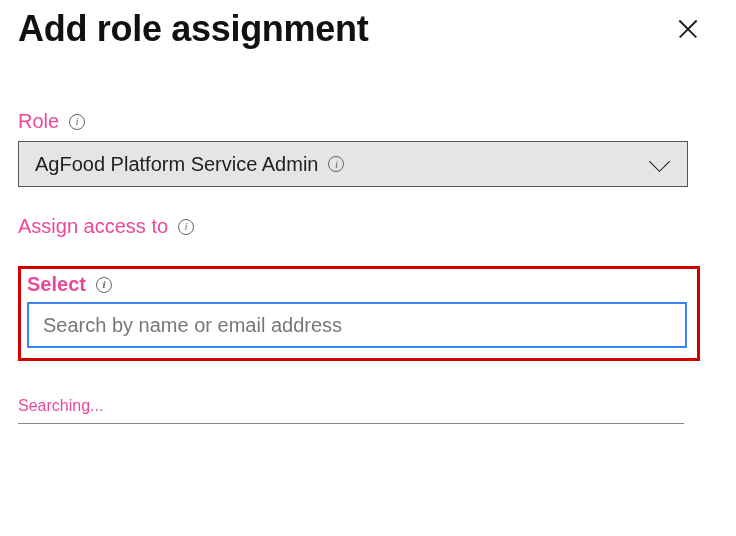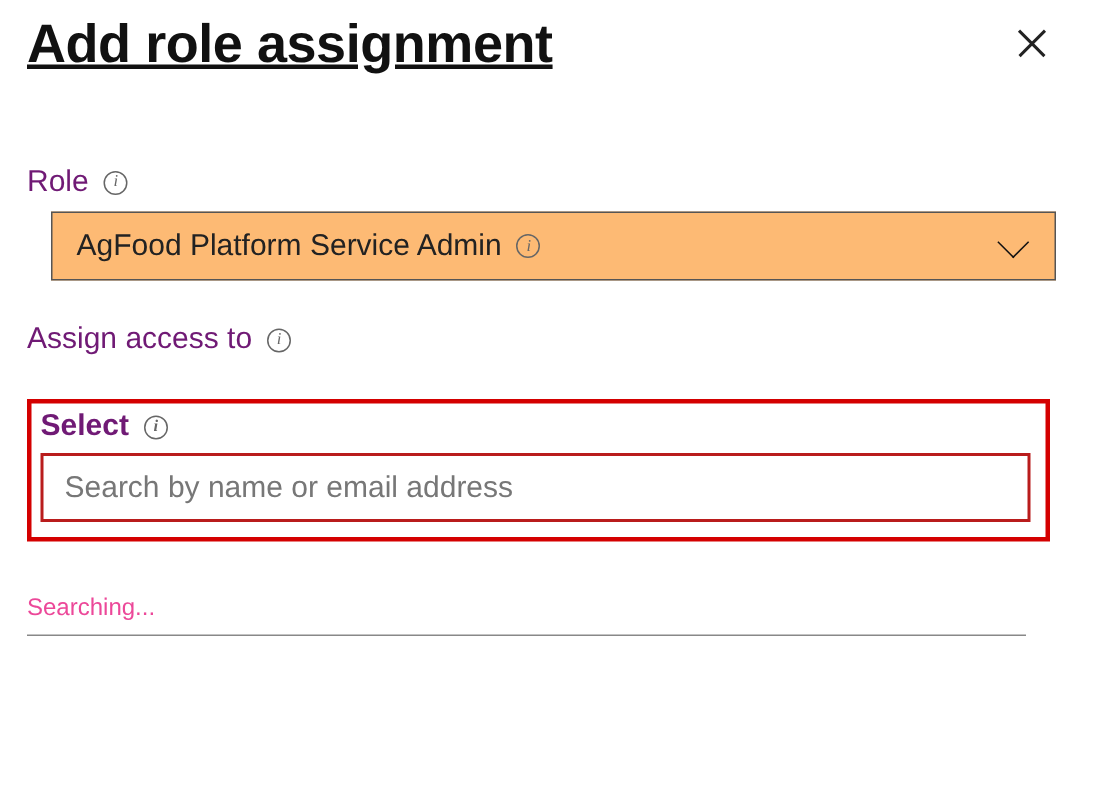--- a/index.html
+++ b/index.html
@@ -21,21 +21,20 @@
       display: flex;
       justify-content: space-between;
       align-items: center;
       margin-bottom: 60px;
     }
     .title {
       font-size: 36px;
       font-weight: 600;
       color: #111;
       letter-spacing: -0.3px;
-      text-decoration: underline;
     }
     .close-btn {
       width: 32px;
       height: 32px;
       display: flex;
       align-items: center;
       justify-content: center;
       cursor: pointer;
       position: relative;
       margin-right: 14px;
@@ -54,21 +53,21 @@
       margin-bottom: 28px;
     }
     .label-row {
       display: flex;
       align-items: center;
       gap: 10px;
       margin-bottom: 8px;
     }
     .label-text {
       font-size: 20px;
-      color: #701a75;
+      color: #ec4899;
     }
     .info-icon {
       width: 16px;
       height: 16px;
       border: 1.3px solid #666;
       border-radius: 50%;
       display: inline-flex;
       align-items: center;
       justify-content: center;
       font-size: 11px;
@@ -80,22 +79,21 @@
     }
     .dropdown {
       width: 670px;
       height: 46px;
       border: 1px solid #555;
       display: flex;
       align-items: center;
       justify-content: space-between;
       padding: 0 16px;
       cursor: pointer;
-      background: #fdba74;
-      margin-left: 16px;
+      background: #e5e5e5;
     }
     .dropdown .value {
       font-size: 20px;
       color: #222;
       display: flex;
       align-items: center;
       gap: 10px;
     }
     .chevron {
       width: 22px;
@@ -119,21 +117,21 @@
       width: 682px;
       margin-bottom: 36px;
     }
     .select-group .label-row {
       margin-bottom: 6px;
       font-weight: bold;
     }
     .search-input {
       width: 660px;
       height: 46px;
-      border: 2px solid #b91c1c;
+      border: 2px solid #3b82f6;
       outline: none;
       padding: 0 14px;
       font-size: 20px;
       color: #1d4ed8;
       font-family: inherit;
     }
     .search-input::placeholder {
       color: #777;
     }
     .results {

